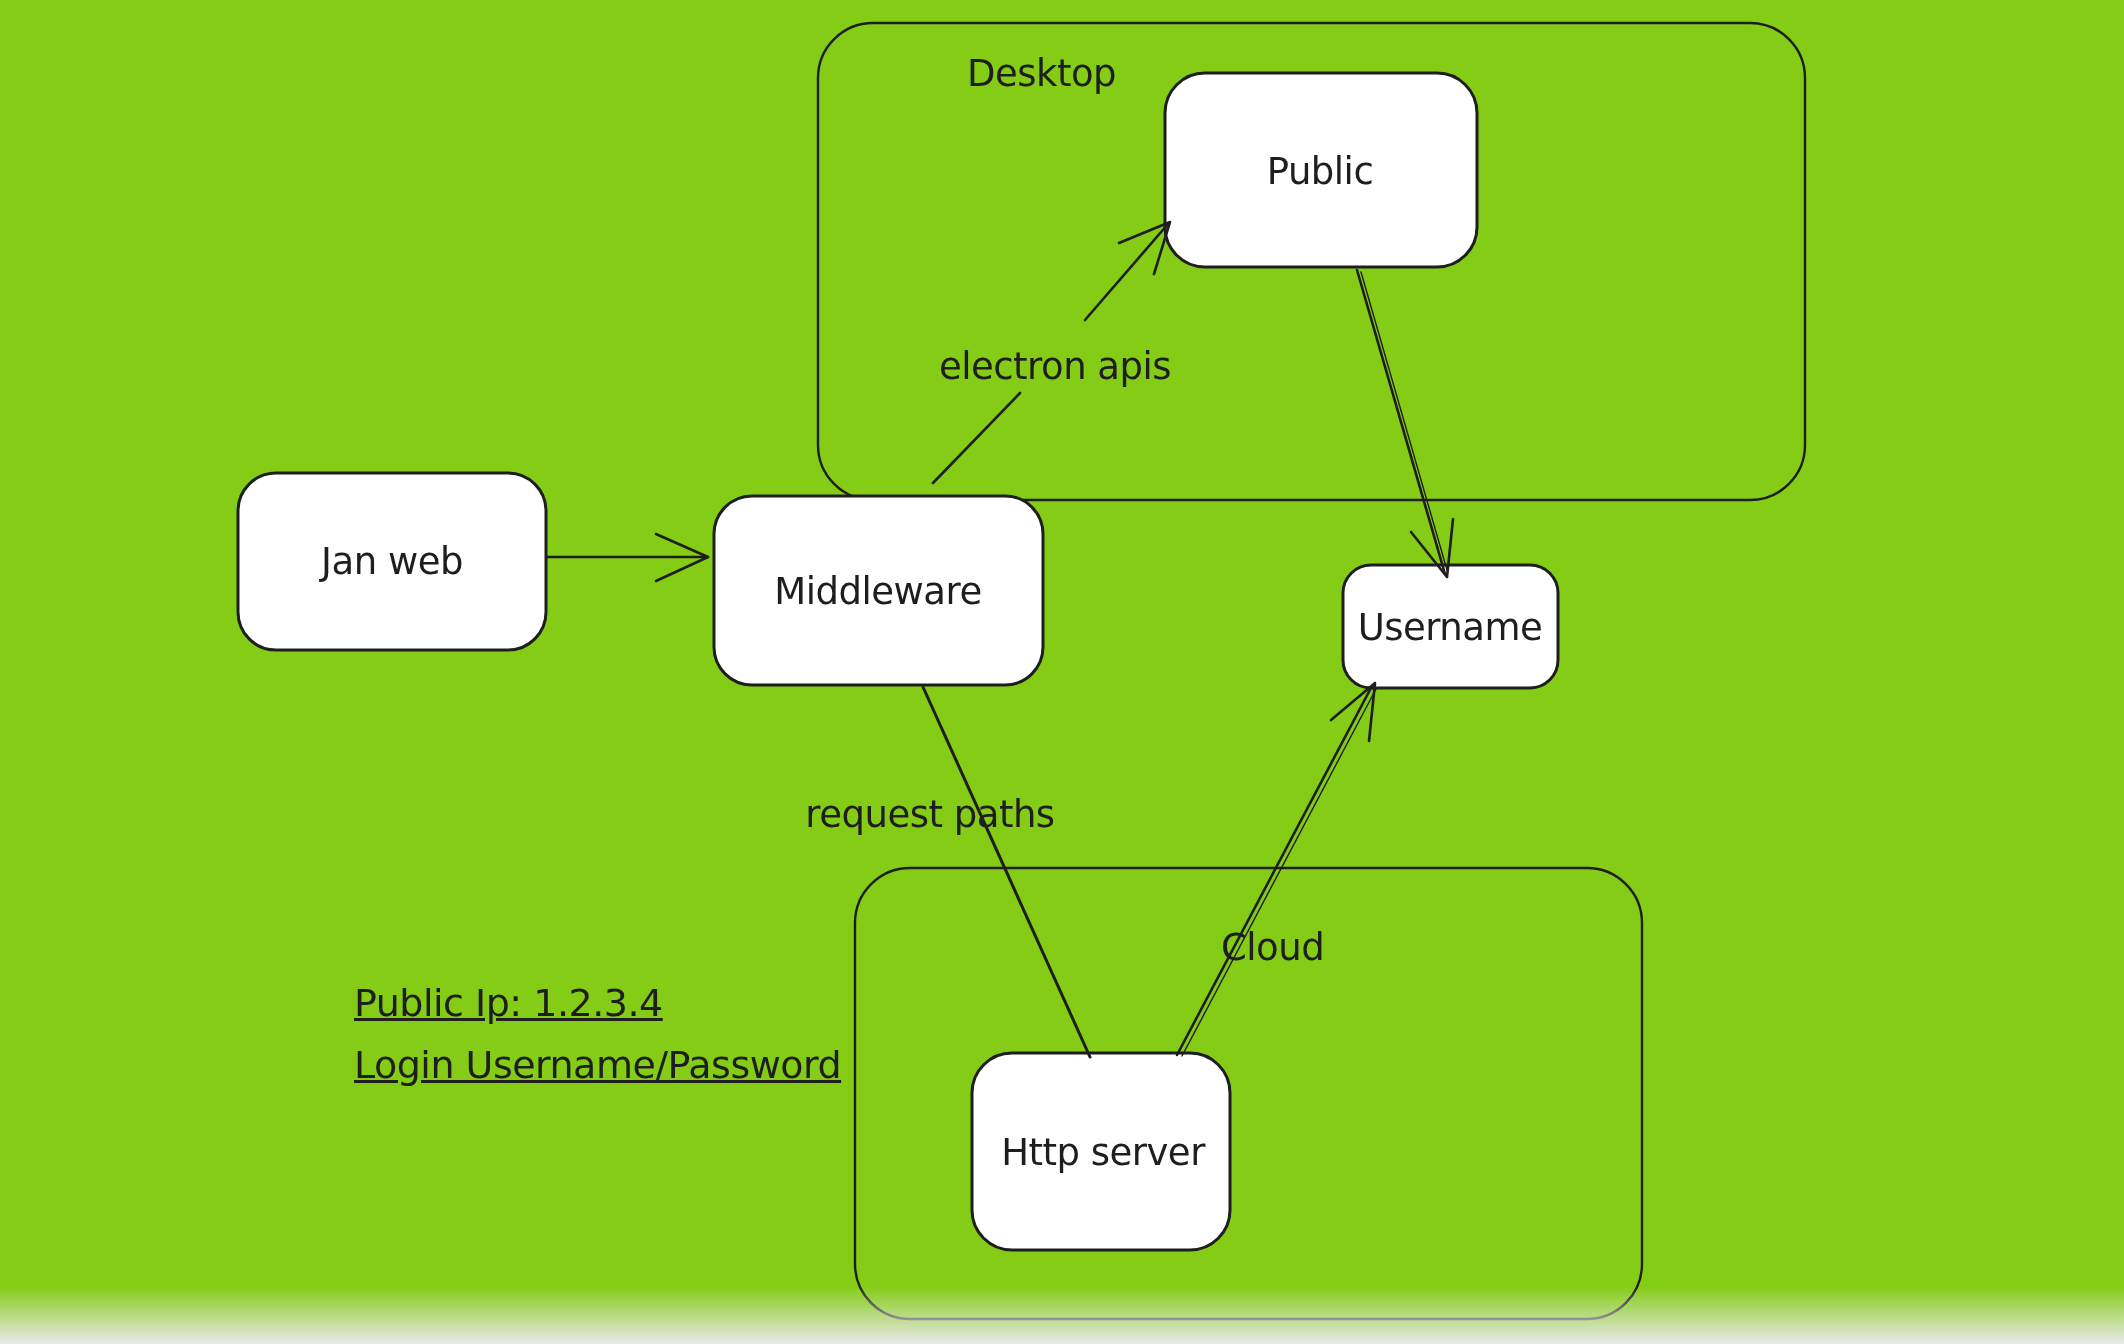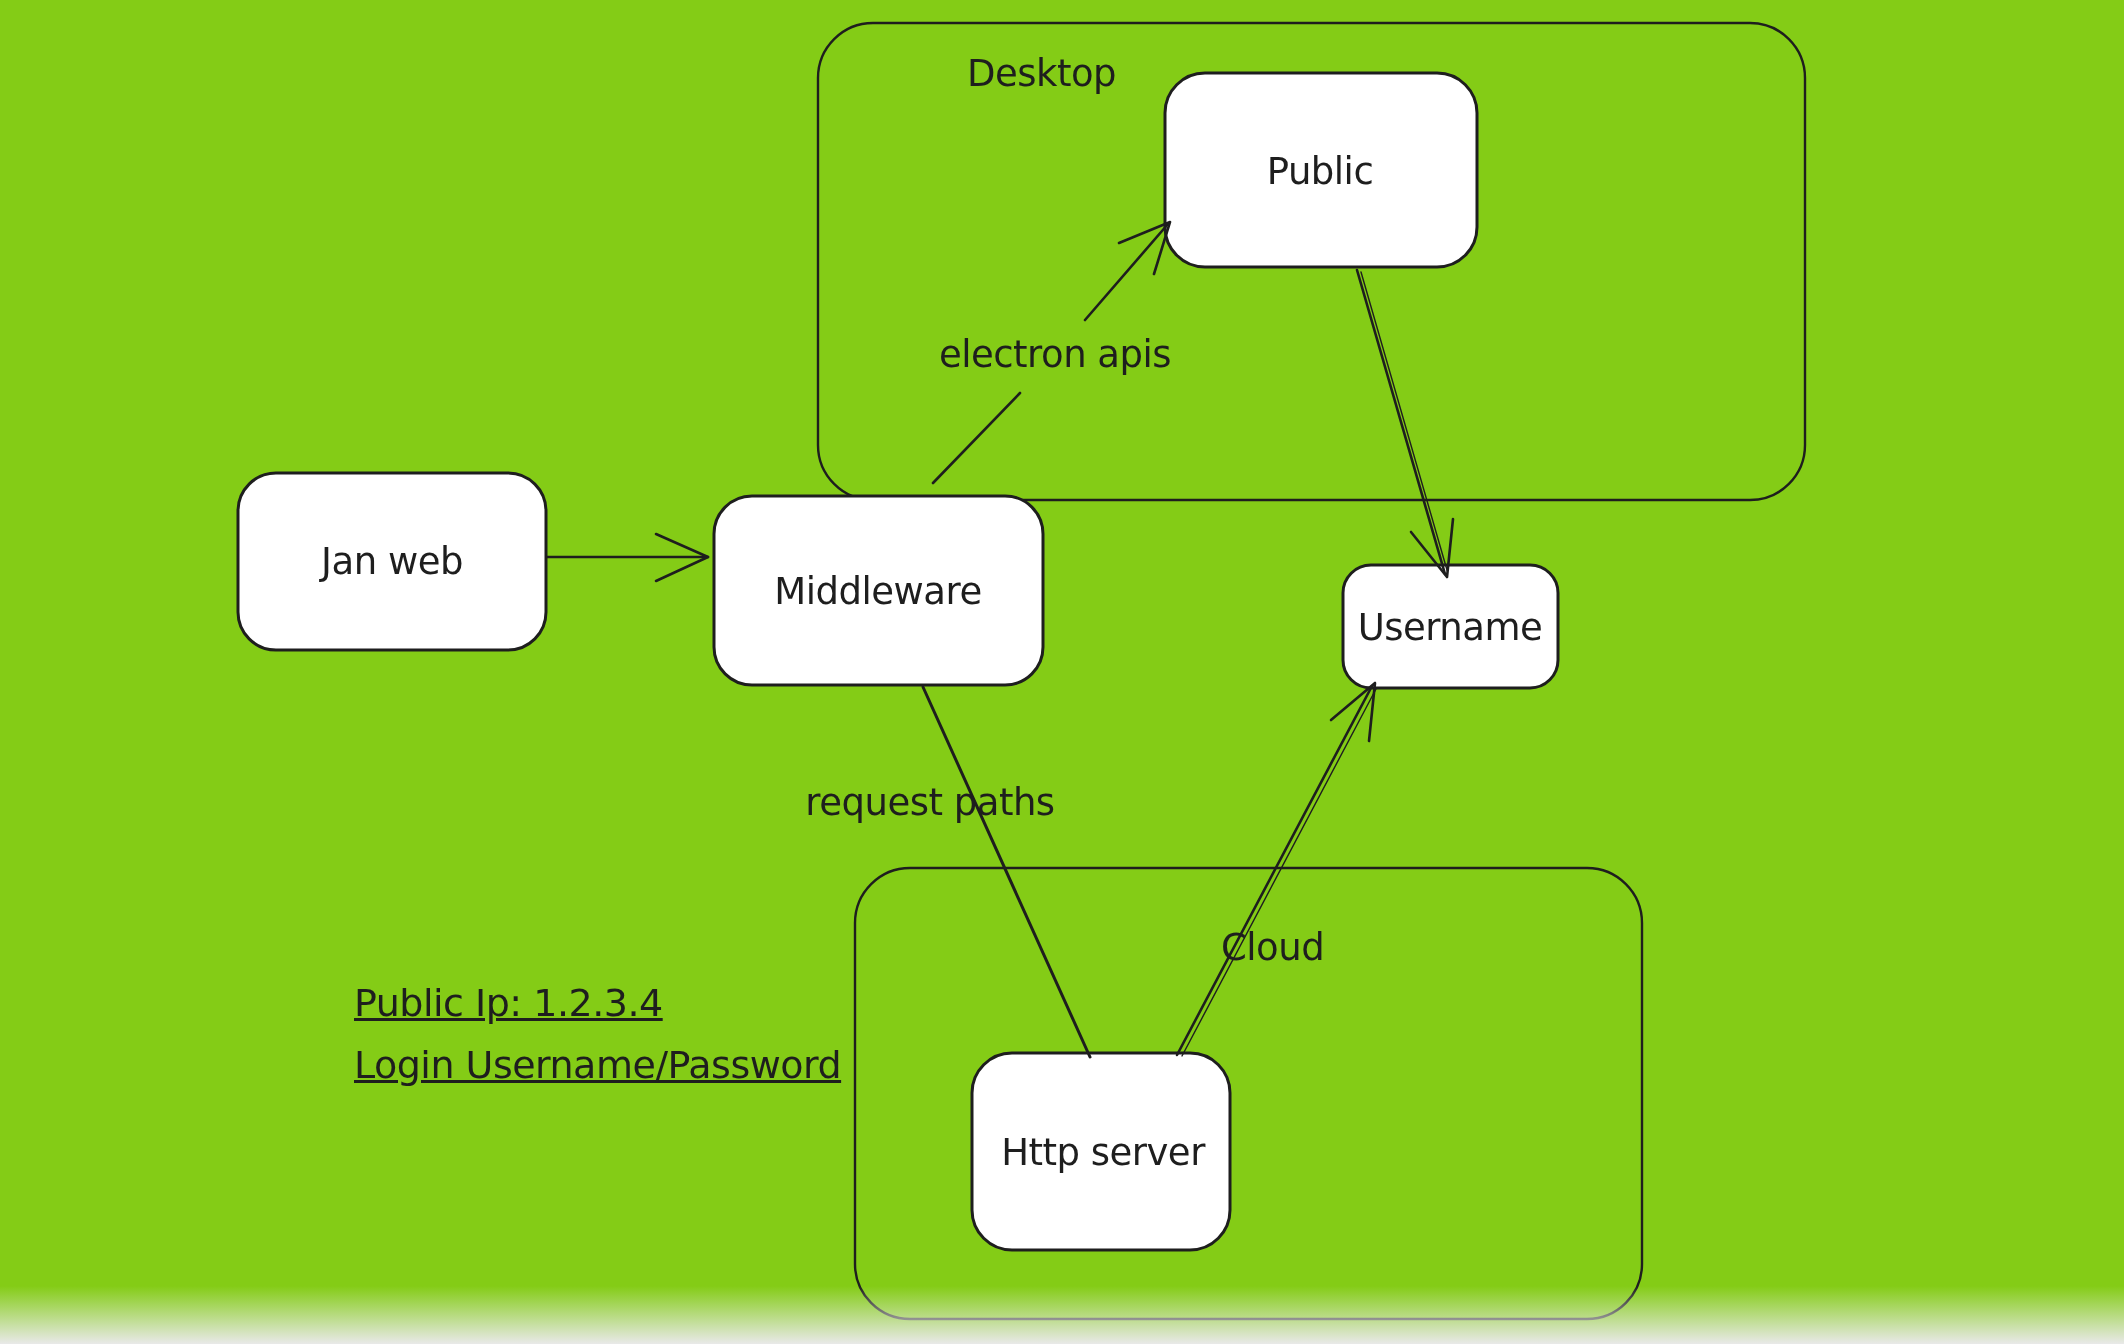--- a/index.html
+++ b/index.html
@@ -19,21 +19,21 @@
   }
   .lbl {
     position: absolute;
     color: #1e1e1e;
     white-space: nowrap;
     letter-spacing: -0.5px;
   }
   .lbl.center { transform: translate(-50%, -50%); }
   .node-lbl   { font-size: 37px; }
   .group-lbl  { font-size: 37px; }
-  .edge-lbl   { font-size: 37px; }
+  .edge-lbl   { font-size: 37px; margin-top: 12px; }
   .annotation {
     position: absolute;
     left: 354px; top: 972px;
     font-size: 38px;
     line-height: 62px;
     letter-spacing: -0.5px;
     text-decoration: underline;
   }
   .bottom-fade {
     position: absolute;

